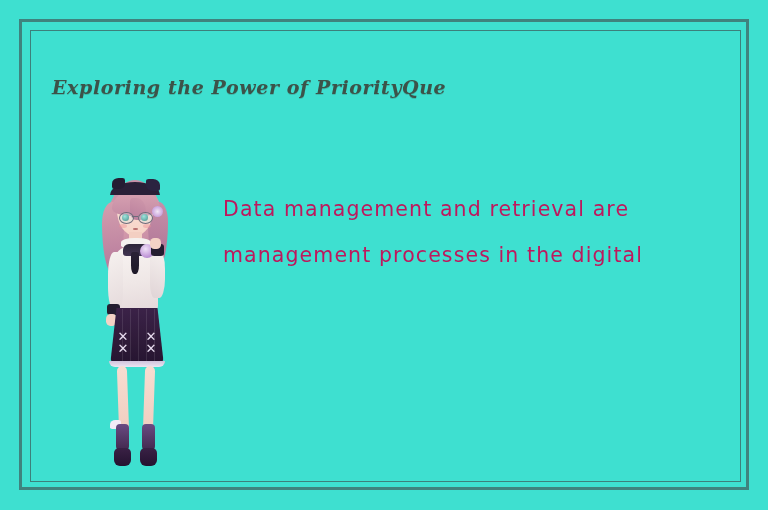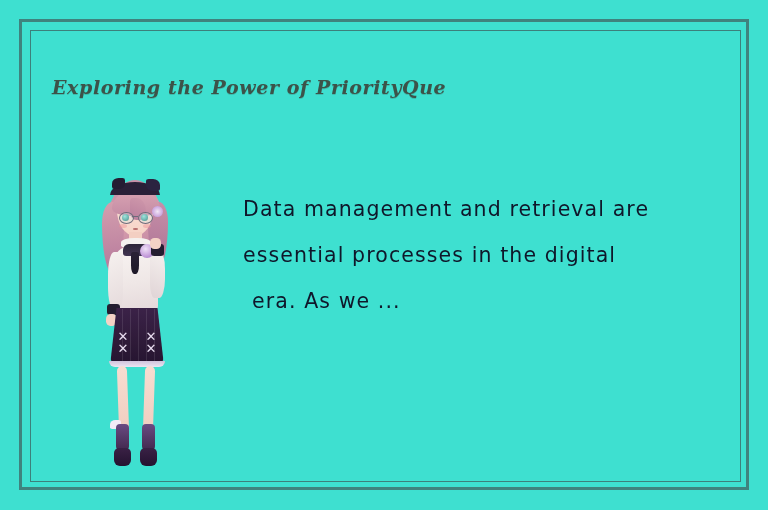--- a/index.html
+++ b/index.html
@@ -67,23 +67,22 @@
     position: absolute;
     left: 223px;
     top: 186px;
     width: 480px;
   }
   .body-line {
     font-family: "DejaVu Sans", sans-serif;
     font-size: 20.5px;
     line-height: 46px;
     letter-spacing: 1.1px;
-    color: #0f172a;
+    color: #be185d;
     white-space: nowrap;
-    margin-left: 20px;
   }
   .body-line.indent {
     padding-left: 9px;
   }
 
   
   .character {
     position: absolute;
     left: 88px;
     top: 176px;
@@ -269,22 +268,21 @@
 
   <div class="frame-outer"></div>
   <div class="frame-inner"></div>
 
   <div class="title-block">
     <div class="title-line">Exploring the Power of PriorityQue</div>
   </div>
 
   <div class="body-block">
     <div class="body-line">Data management and retrieval are</div>
-    <div class="body-line">essential processes in the digital</div>
-    <div class="body-line indent"> era. As we ...</div>
+    <div class="body-line">management processes in the digital</div>
   </div>
 
   <div class="character">
     <div class="ch hair-back"></div>
     <div class="ch hair-left"></div>
     <div class="ch hair-right"></div>
     <div class="ch face"></div>
     <div class="ch bangs"></div>
     <div class="ch bang-strand"></div>
     <div class="ch headband"></div>

